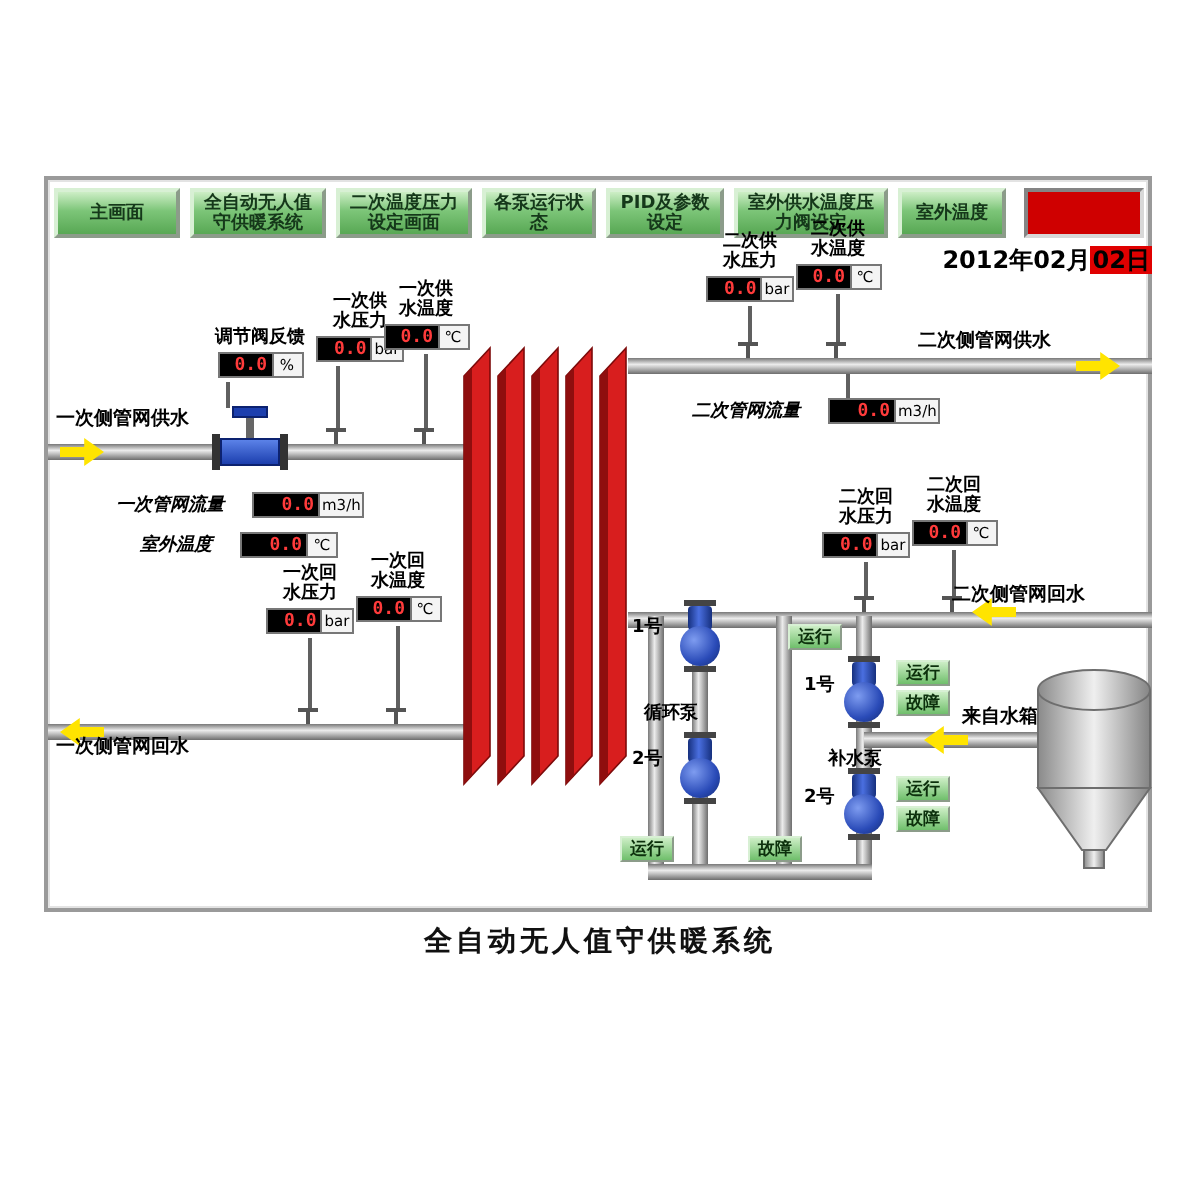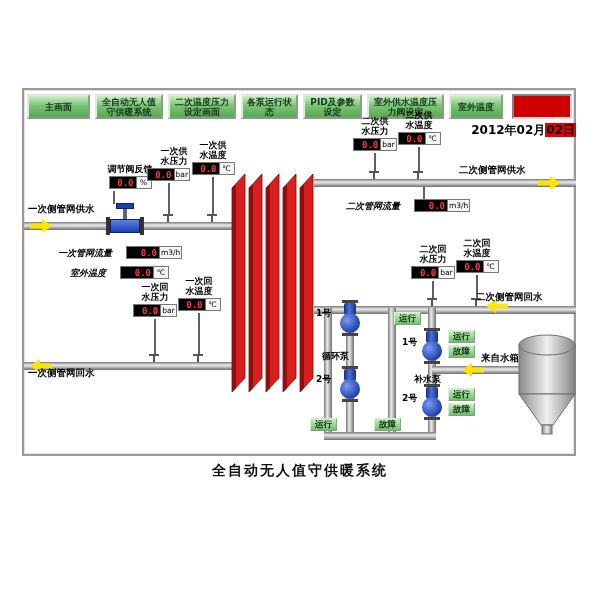--- a/index.html
+++ b/index.html
@@ -135,21 +135,21 @@
         <span class="unit">%</span>
       </div>
   </div>
   <div class="stem" style="left:113px;top:191px;height:13px;"></div>
   <div class="valve-hand"></div>
   <div class="valve-stem"></div>
   <div class="valve-fl" style="left:106px;"></div>
   <div class="valve-fl" style="left:140px;"></div>
   <div class="valve-body"></div>
 
-  <div class="gauge-s" style="left:144px;top:146px;align-items:flex-end;">
+  <div class="gauge-s" style="left:157px;top:146px;">
     <div class="glabel">一次供水压力</div>
     <div class="gdisp">
         <span class="lcd">0.0</span>
         <span class="unit">bar</span>
       </div>
   </div>
   <div class="stem" style="left:168px;top:183px;height:31px;"></div>
   <div class="sens" style="left:163px;top:214px;"></div>
 
   <div class="gauge-s" style="left:190px;top:140px;">

